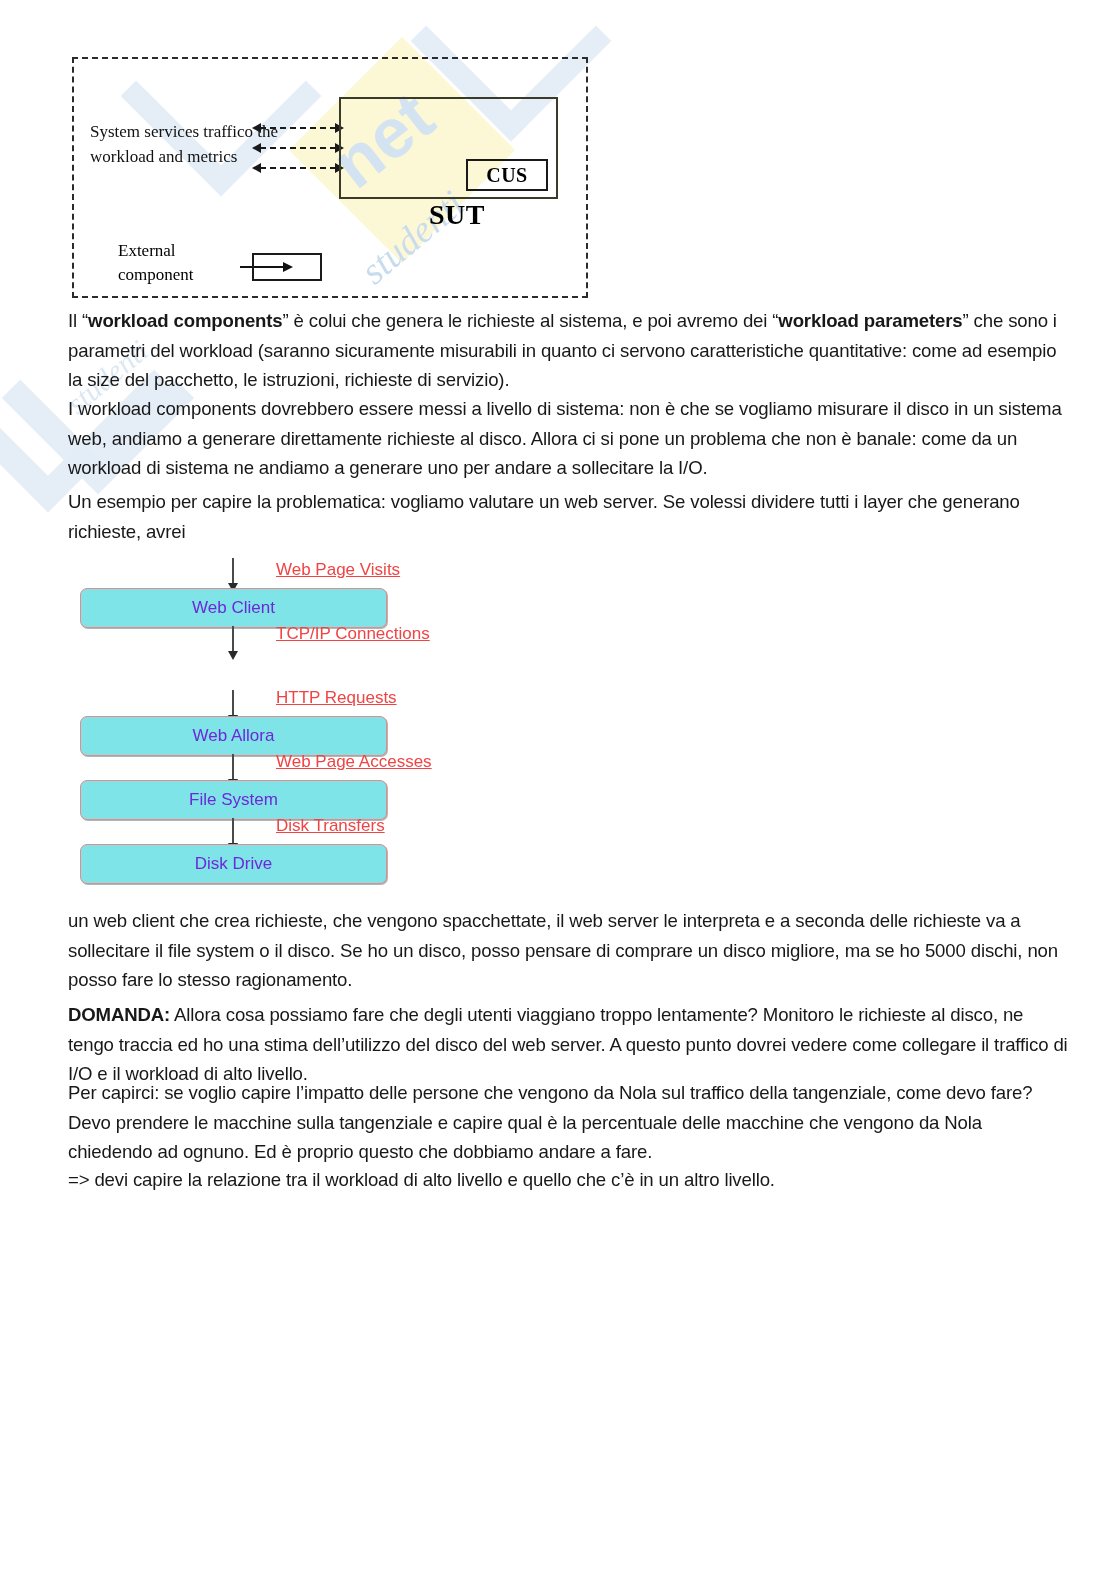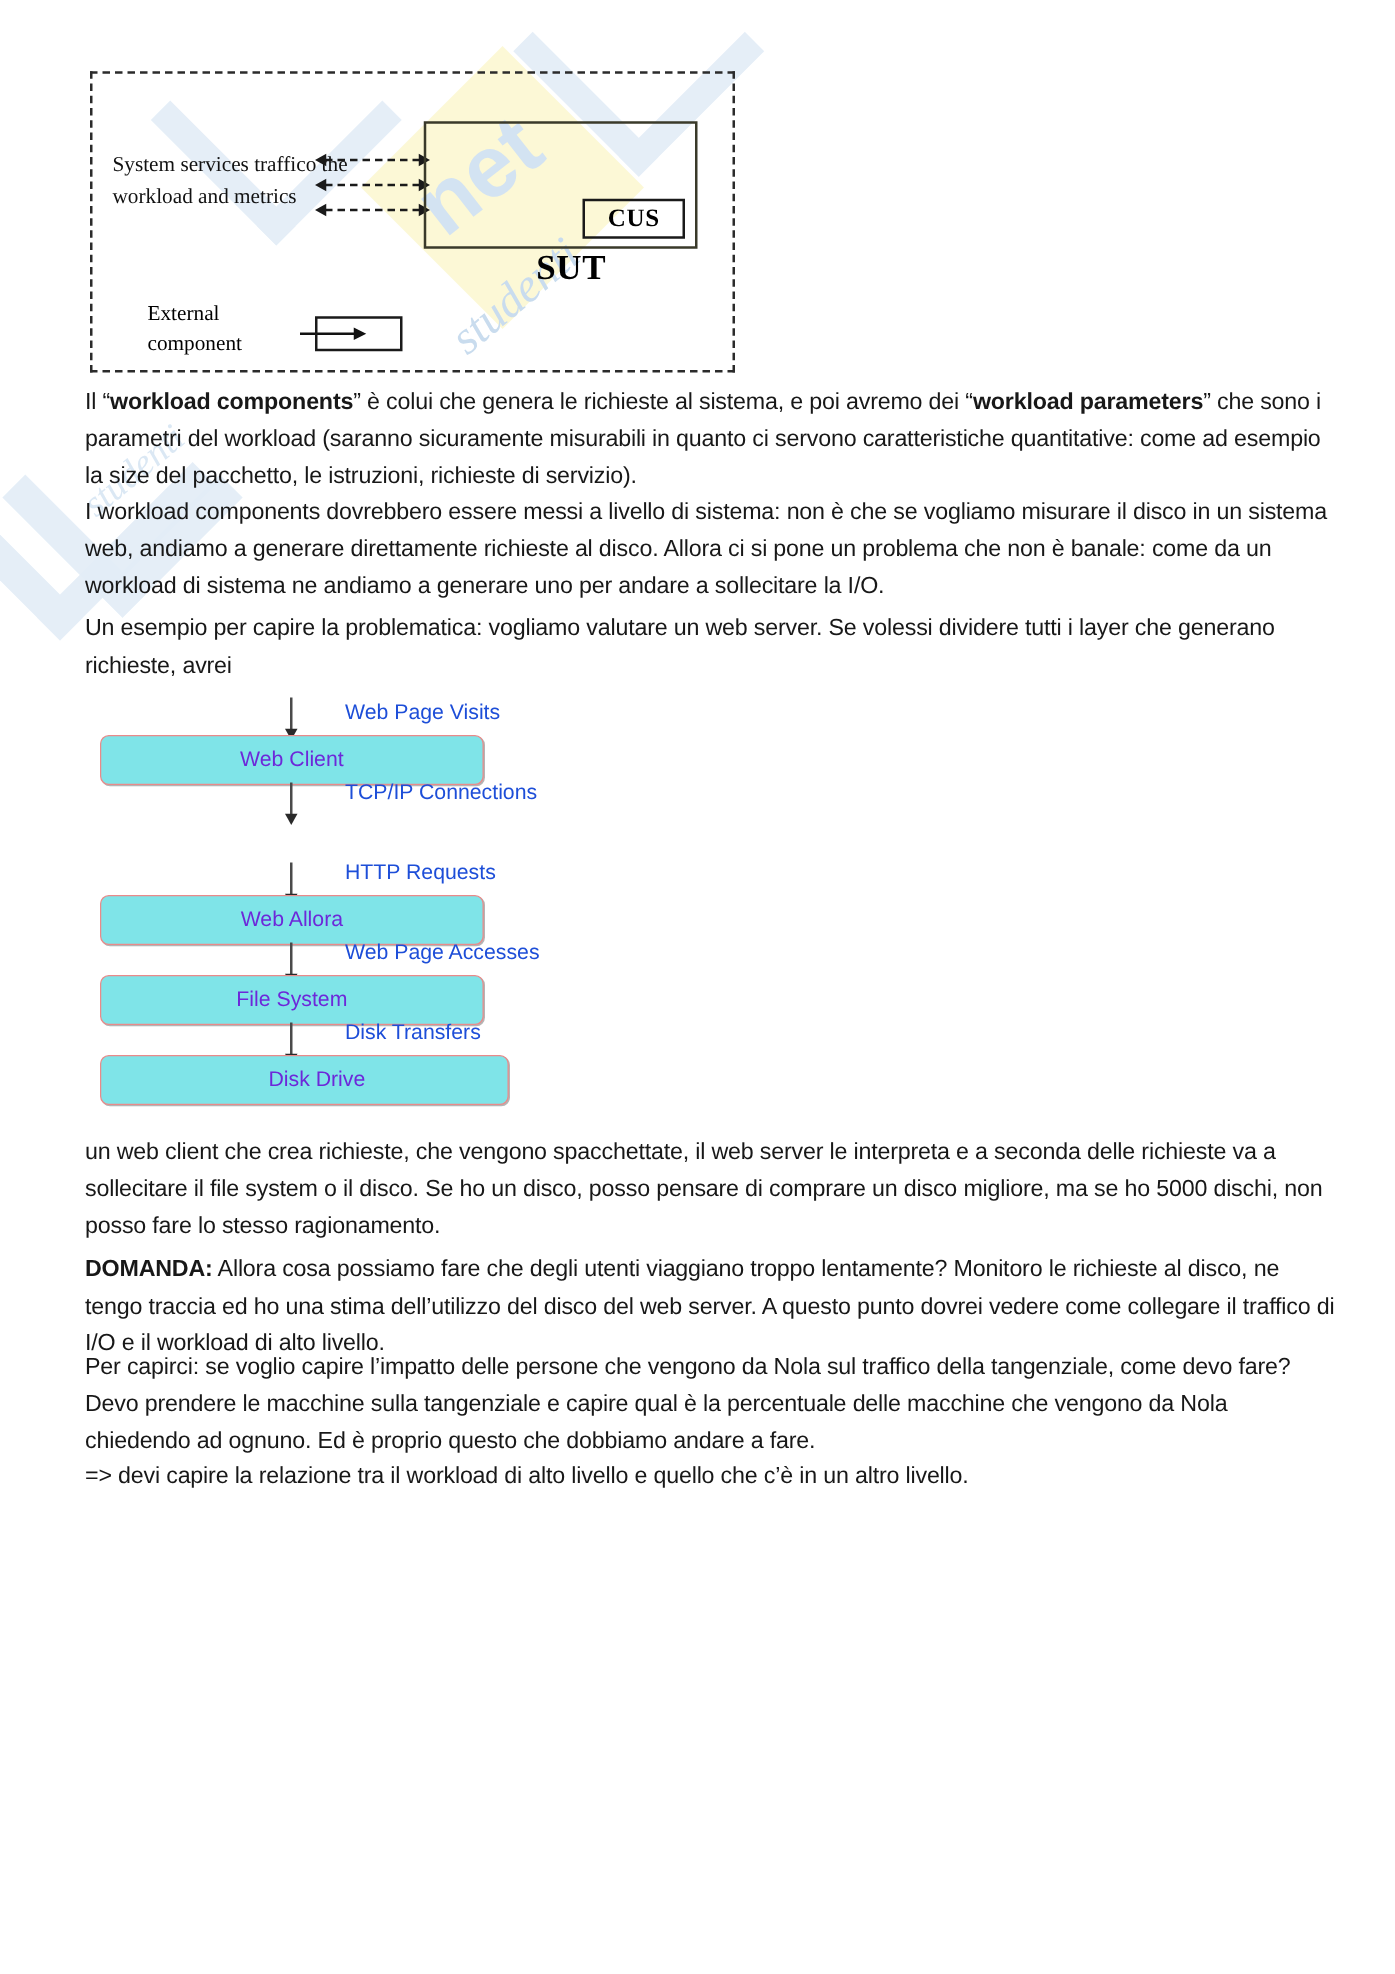--- a/index.html
+++ b/index.html
@@ -238,22 +238,23 @@
     bottom: -8px;
     width: 0; height: 0;
     border-left: 5px solid transparent;
     border-right: 5px solid transparent;
     border-top: 9px solid #2a2a2a;
   }
   .lcap {
     position: absolute;
     font-family: "Liberation Sans", sans-serif;
     font-size: 17px;
-    color: #1d4ed8;
+    color: #ef4444;
     white-space: nowrap;
+    text-decoration: underline;
   }
 </style>
 </head>
 <body>
 
 <div class="page">
 
   <div class="wm-layer">
     <div class="wm-diamond" style="left:322px; top:70px; width:160px; height:160px;"></div>
     <div class="wm-blue" style="left:330px; top:100px; font-size:70px; transform:rotate(-38deg); color:#d3e3f2;">net</div>
@@ -319,21 +320,21 @@
     <div class="lconn" style="top:196px;"></div>
     <div class="lcap" style="left:198px; top:194px;">Web Page Accesses</div>
 
     <div class="lbox" style="top:222px;">
       <span>File System</span>
     </div>
 
     <div class="lconn" style="top:260px;"></div>
     <div class="lcap" style="left:198px; top:258px;">Disk Transfers</div>
 
-    <div class="lbox" style="top:286px;padding-left:20px;">
+    <div class="lbox" style="top:286px;">
       <span>Disk Drive</span>
     </div>
   </div>
 
   <div class="txt" style="top:906px;">un web client che crea richieste, che vengono spacchettate, il web server le interpreta e a seconda delle richieste va a sollecitare il file system o il disco. Se ho un disco, posso pensare di comprare un disco migliore, ma se ho 5000 dischi, non posso fare lo stesso ragionamento.</div>
 
   <div class="txt" style="top:1000px;">
     <b>DOMANDA:</b><span> Allora cosa possiamo fare che degli utenti viaggiano troppo lentamente? Monitoro le richieste al disco, ne tengo traccia ed ho una stima dell’utilizzo del disco del web server. A questo punto dovrei vedere come collegare il traffico di I/O e il workload di alto livello.</span>
   </div>
 

